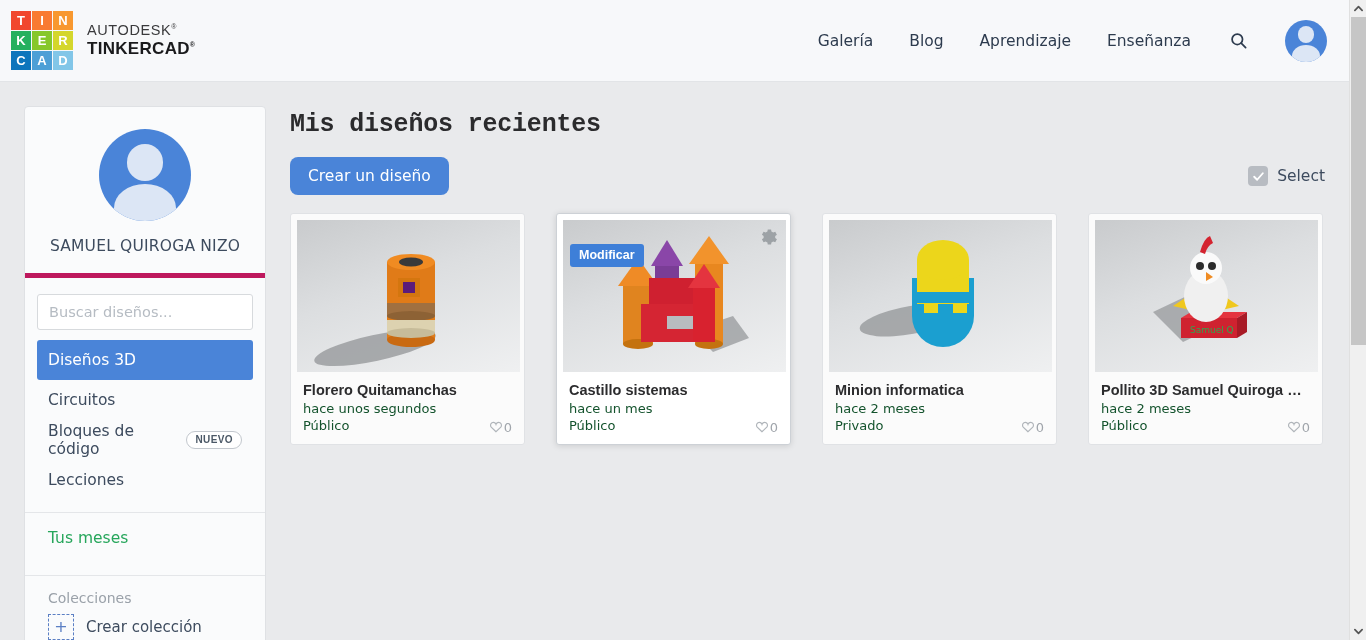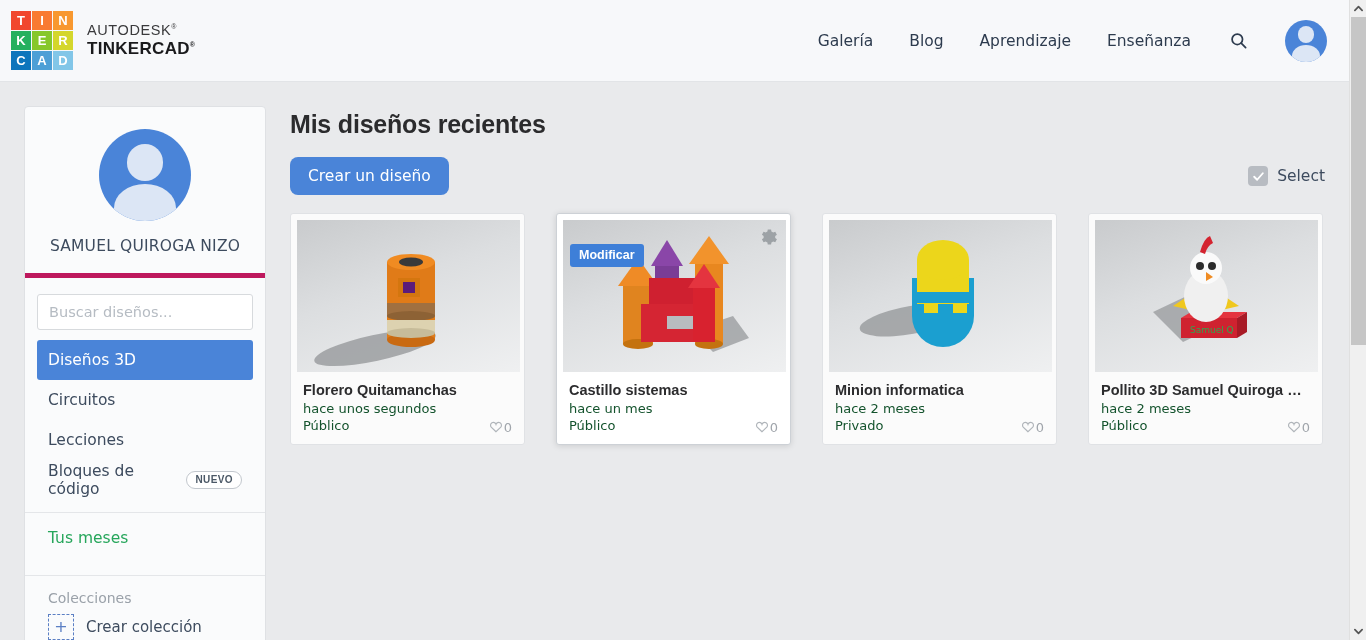--- a/index.html
+++ b/index.html
@@ -209,21 +209,21 @@
     color: #3d4b5e;
   }
 
   
   .main {
     position: absolute;
     left: 290px; top: 110px;
     width: 1040px;
   }
   .main-title {
-    font-family: Liberation Sans, sans-serif;
+    font-family: Liberation Mono, monospace;
     font-size: 25px;
     font-weight: bold;
     color: #2b2b2d;
     letter-spacing: -0.2px;
   }
   .toolbar {
     margin-top: 18px;
     display: flex; align-items: center;
     height: 38px;
   }
@@ -408,25 +408,25 @@
       <input class="sb-search" type="text" placeholder="Buscar diseños..." style="">
 
       <div class="sb-nav">
         <div class="sb-item active">
           <span>Diseños 3D</span>
         </div>
         <div class="sb-item">
           <span>Circuitos</span>
         </div>
         <div class="sb-item">
-          <span>Lecciones</span>
-        </div>
-        <div class="sb-item">
           <span>Bloques de código</span>
           <span class="badge-nuevo">NUEVO</span>
+        </div>
+        <div class="sb-item">
+          <span>Lecciones</span>
         </div>
       </div>
 
       <div class="sb-divider"></div>
       <div class="sb-classes">
         <span>Tus meses</span>
       </div>
       <div class="sb-divider"></div>
 
       <div class="sb-collections-title">Colecciones</div>

